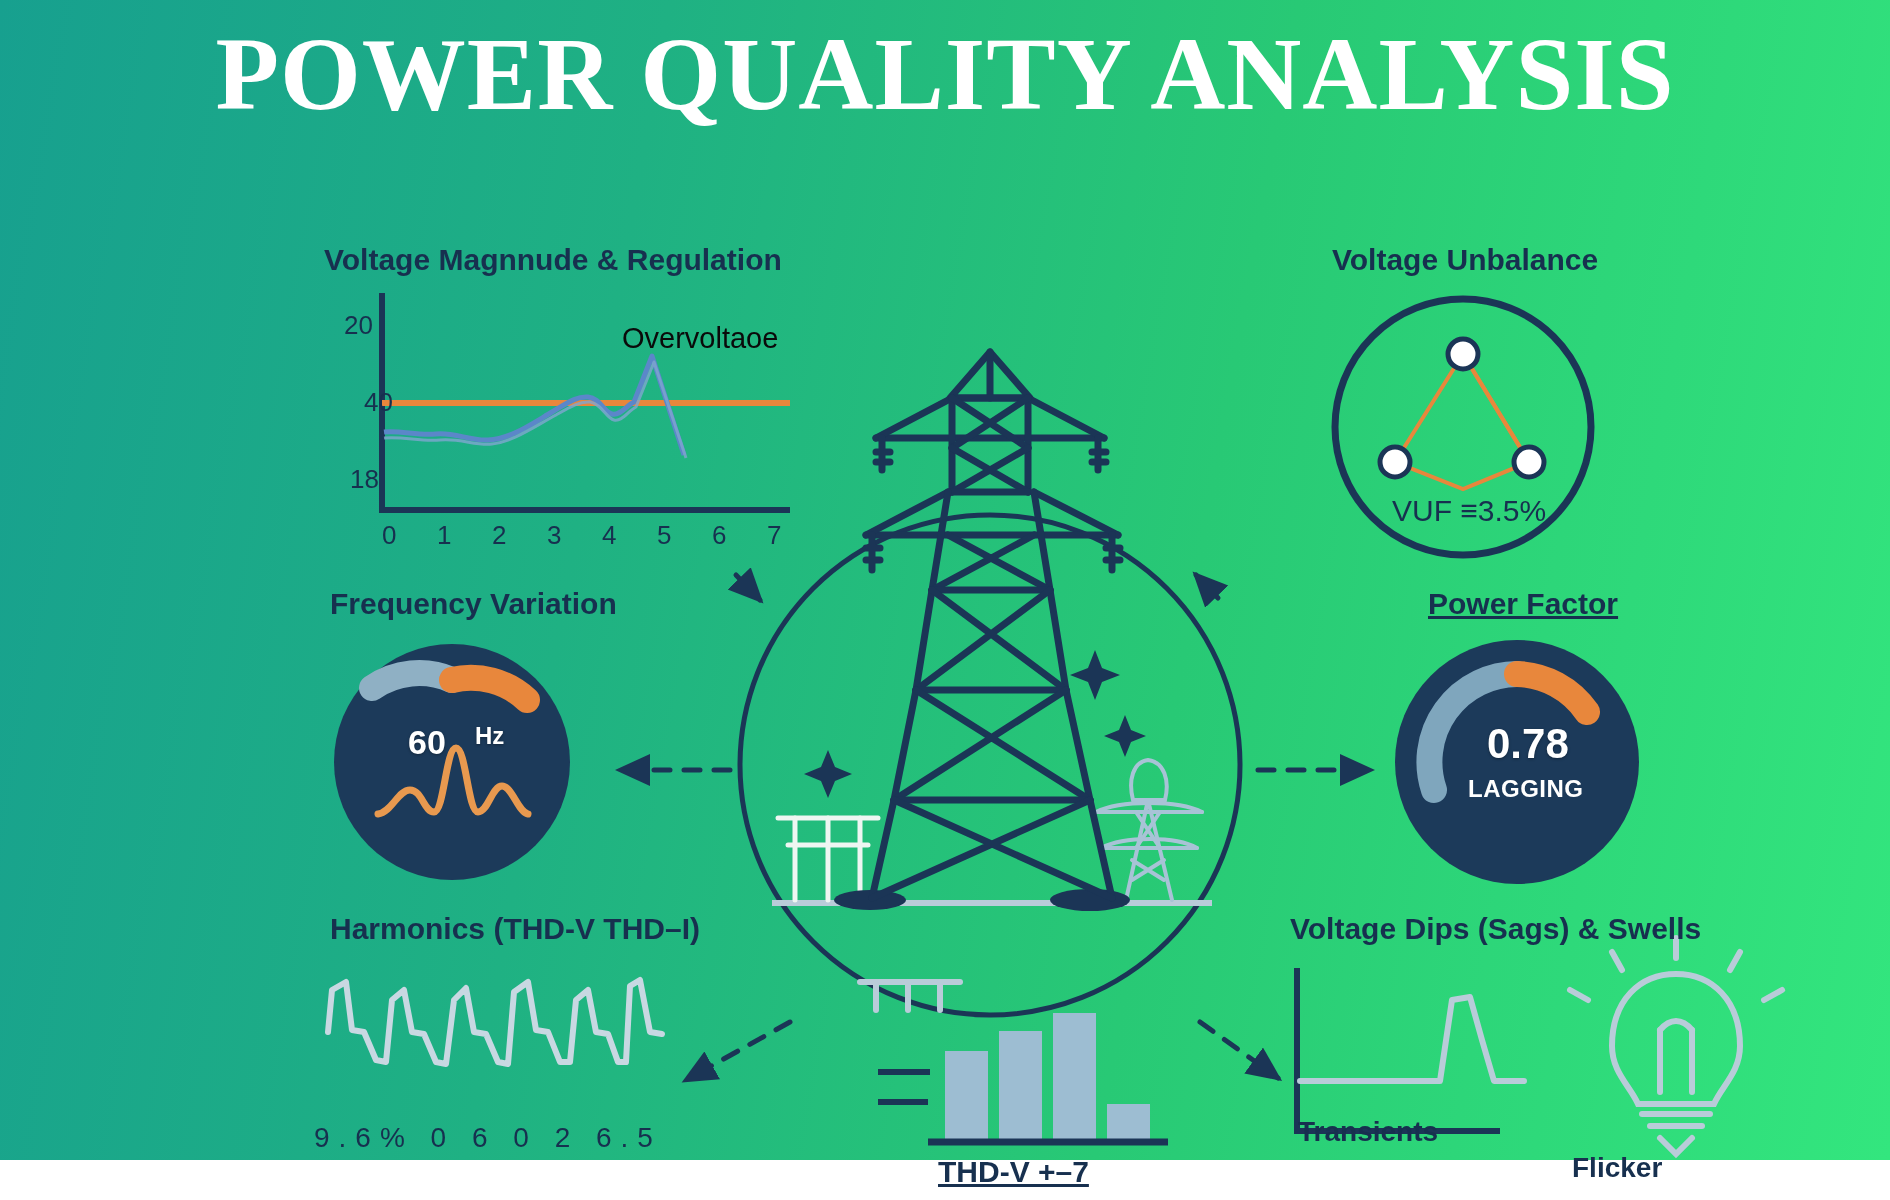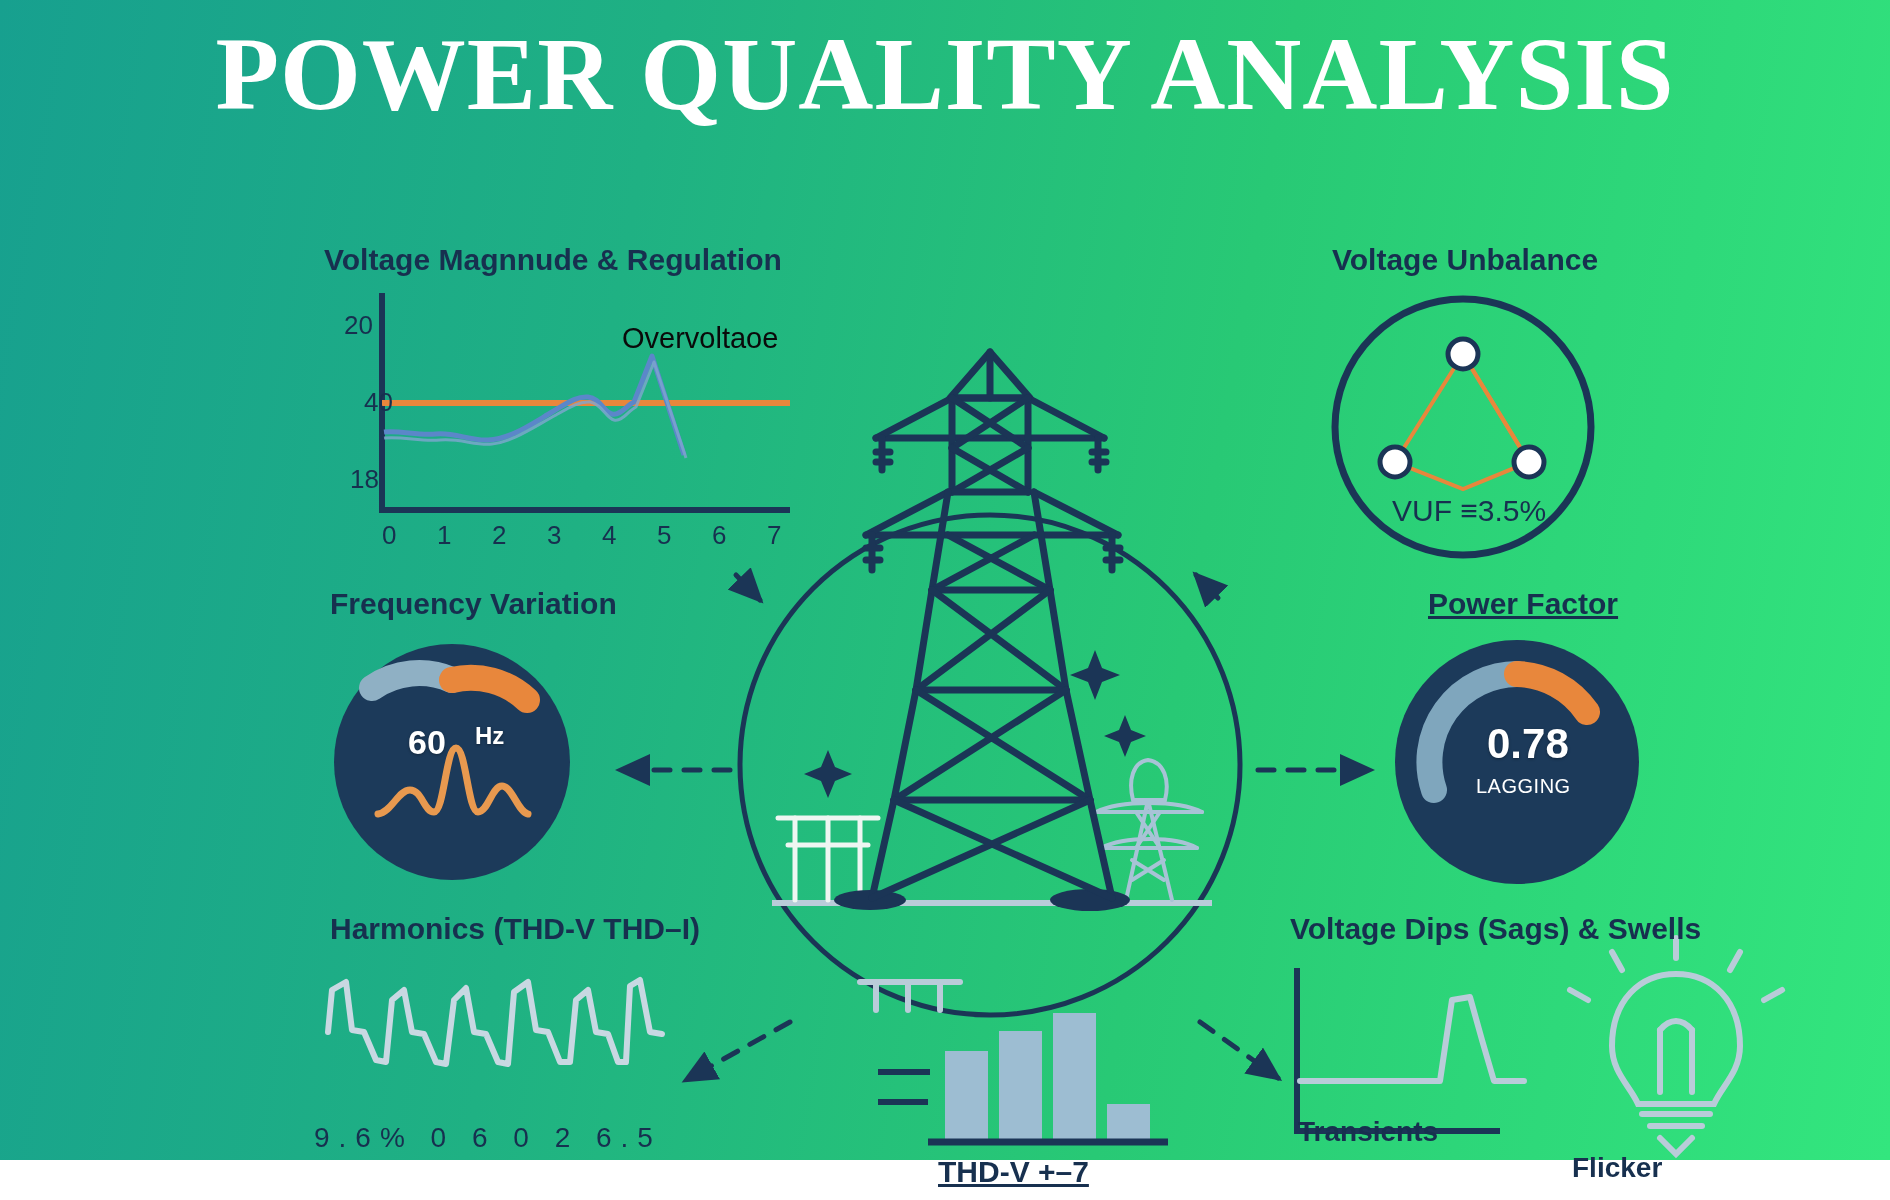--- a/index.html
+++ b/index.html
@@ -60,22 +60,22 @@
     text-shadow: 0 1px 3px rgba(0,0,0,.35);
   }
   .gauge-unit {
     position: absolute;
     font-size: 24px; font-weight: bold;
     color: #ffffff; white-space: nowrap;
     text-shadow: 0 1px 3px rgba(0,0,0,.35);
   }
   .gauge-sub {
     position: absolute;
-    font-size: 20px; font-weight: normal;
-    color: #ffffff; letter-spacing: .5px; white-space: nowrap; margin-left: 8px;
+    font-size: 24px; font-weight: bold;
+    color: #ffffff; letter-spacing: .5px; white-space: nowrap;
   }
   .vuf-label {
     position: absolute;
     font-size: 30px; color: #17304f; white-space: nowrap;
   }
   .harm-nums {
     position: absolute;
     font-size: 28px; color: #17304f; white-space: nowrap;
     letter-spacing: 9px;
   }

